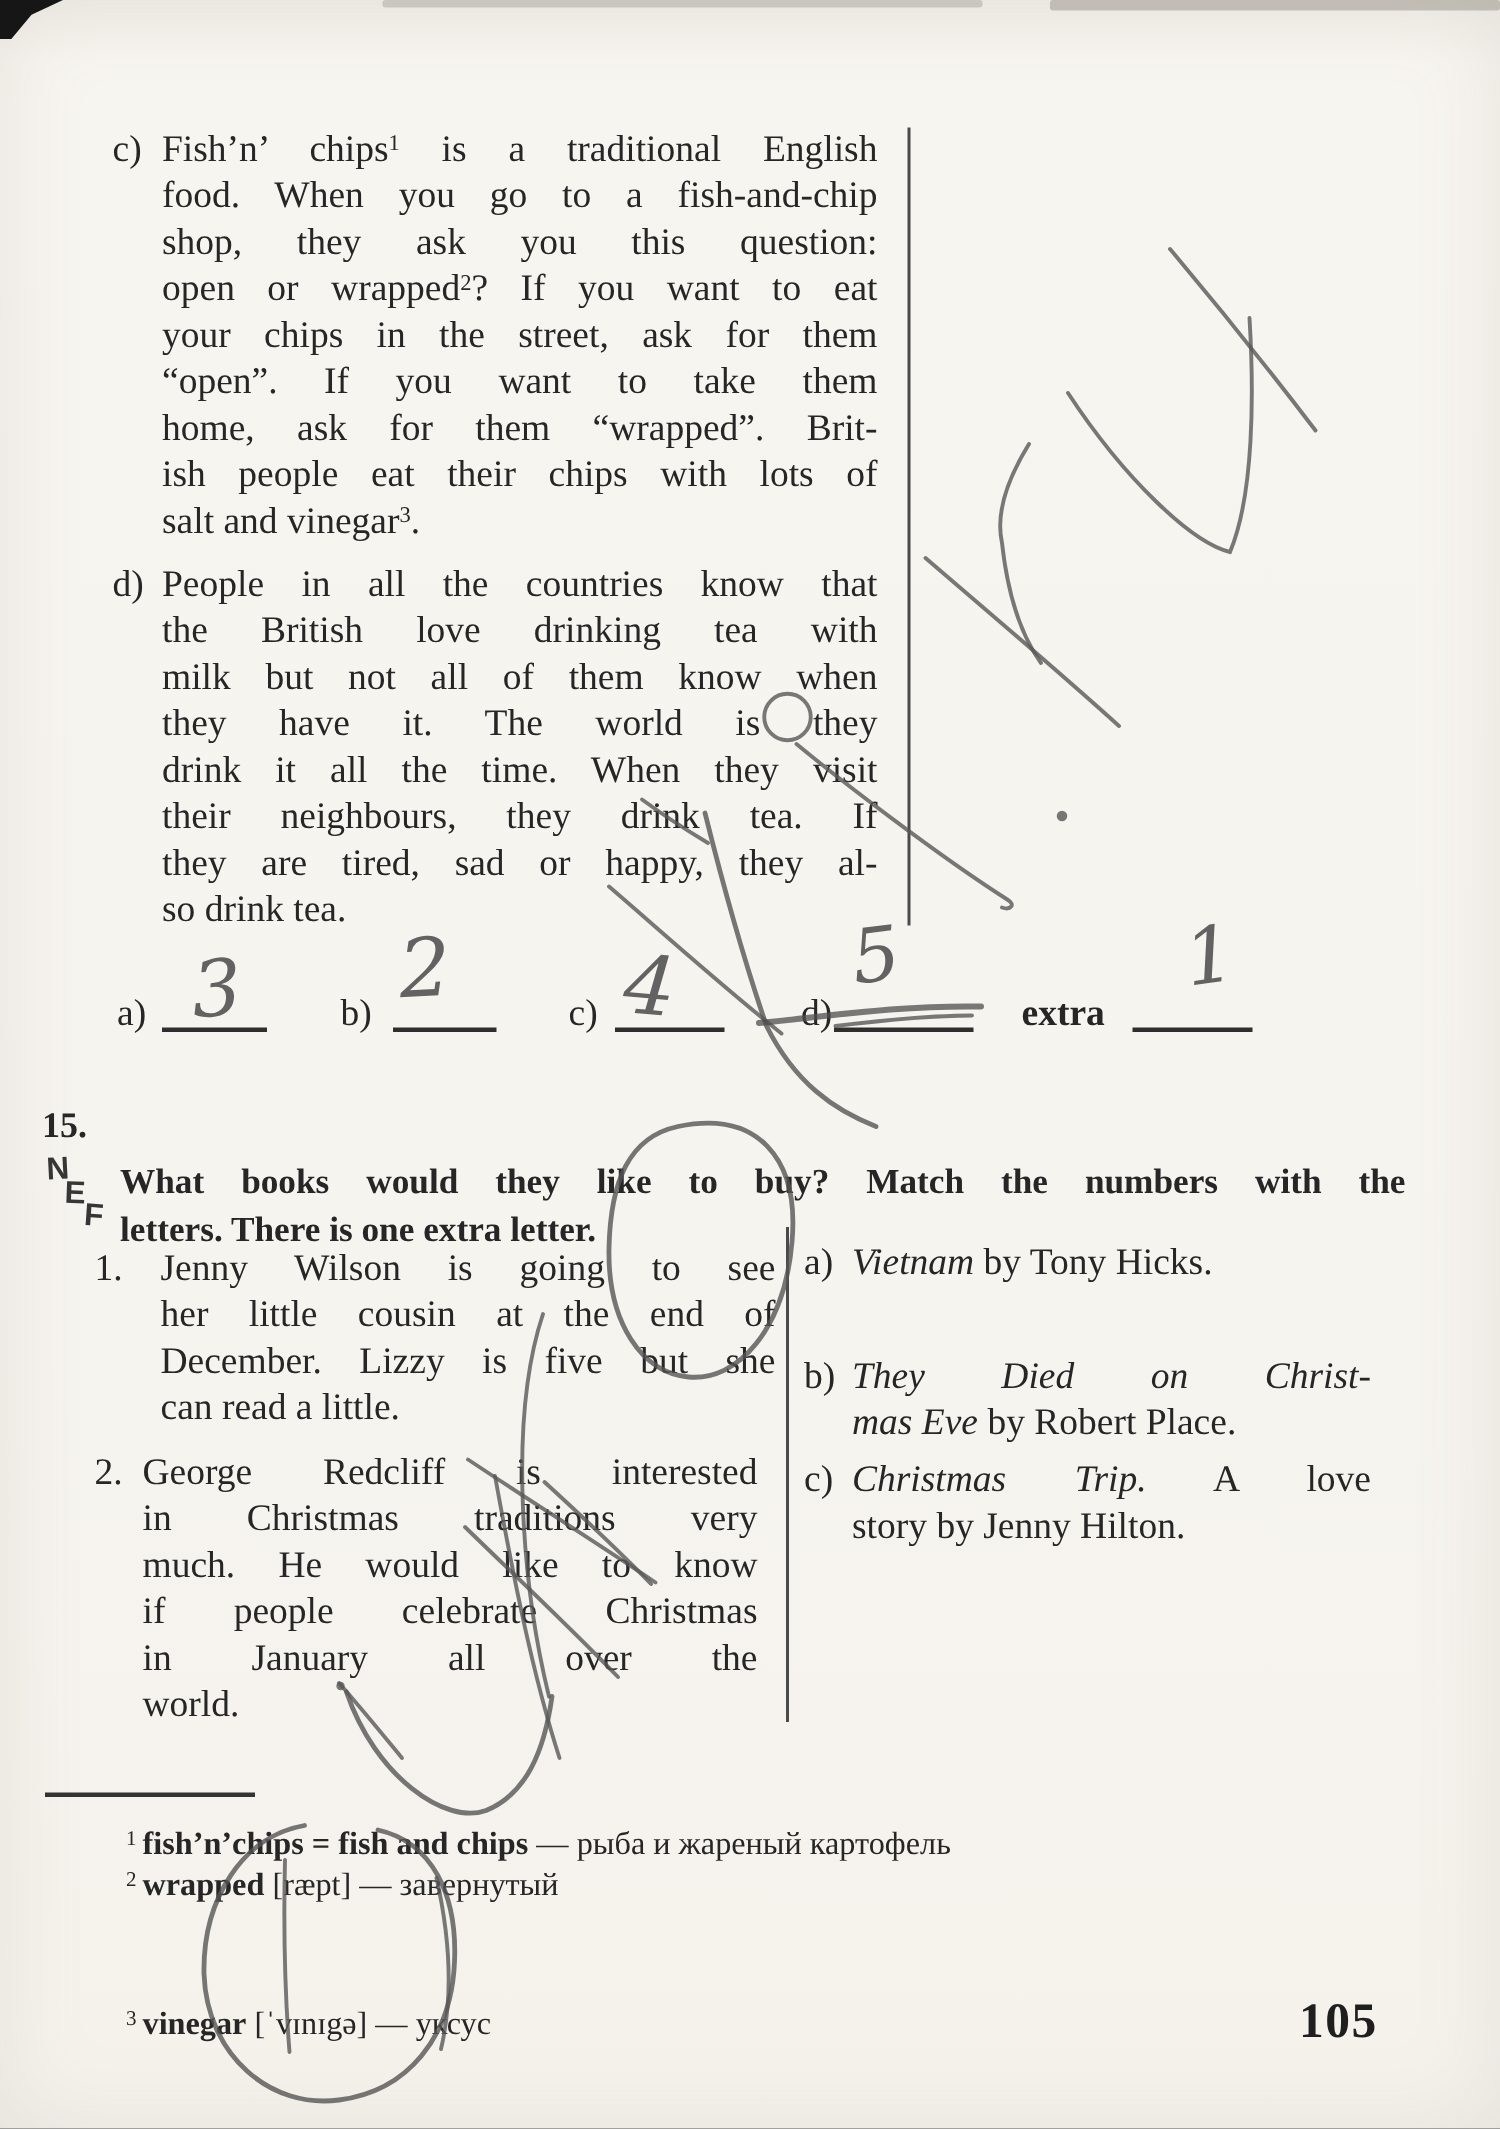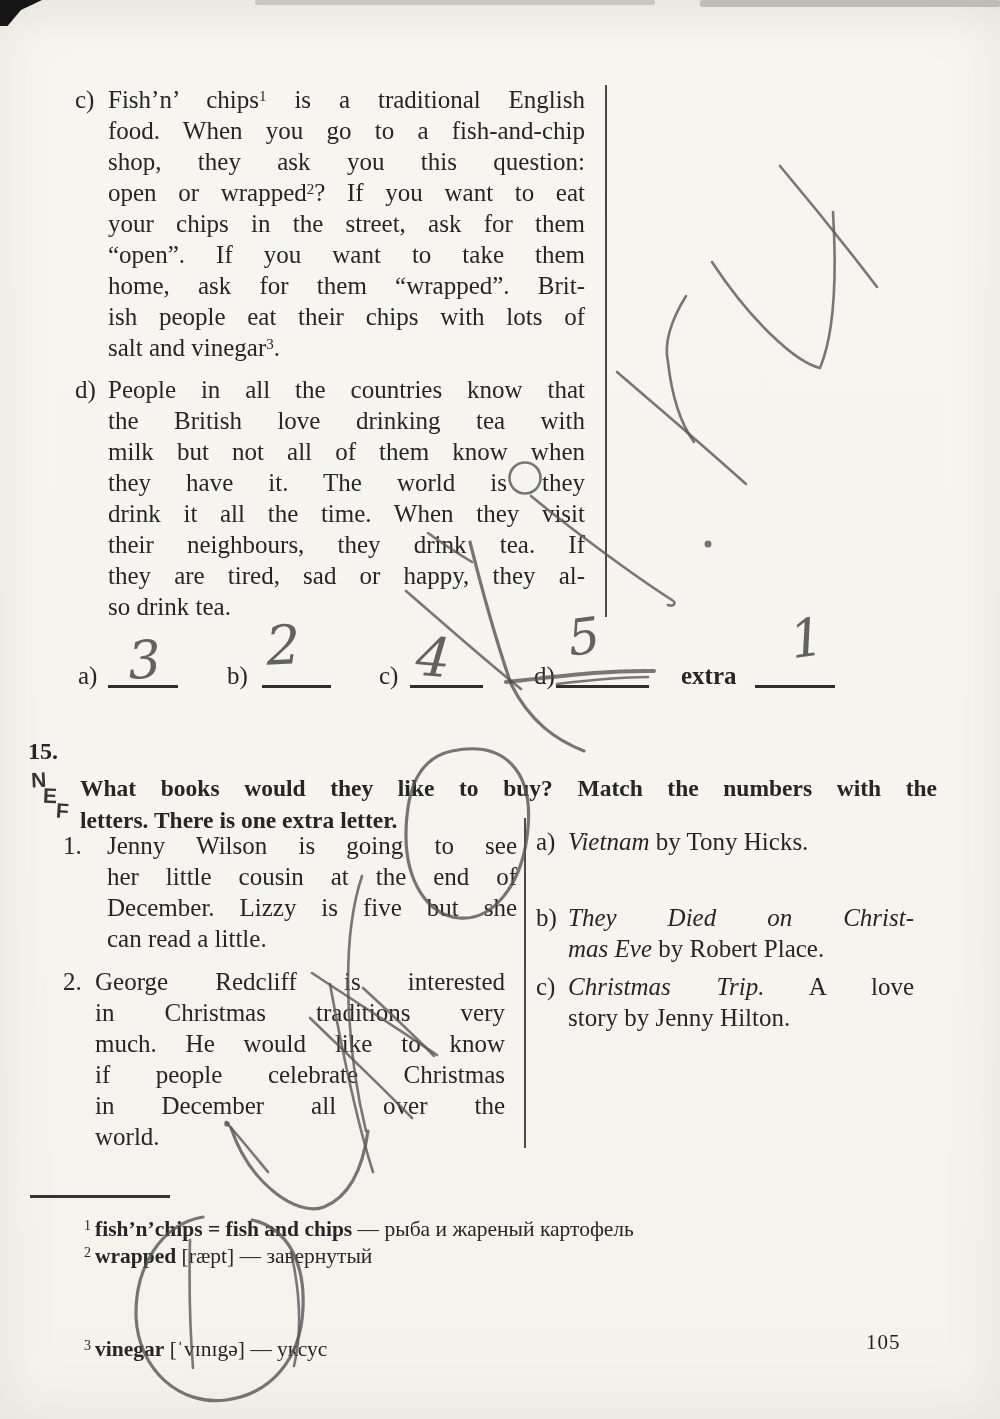--- a/index.html
+++ b/index.html
@@ -31,21 +31,21 @@
   .exnum{position:absolute;font-weight:bold;font-size:24px;line-height:31px;}
   .exline{position:absolute;font-weight:bold;font-size:23.5px;line-height:31px;margin-top:34px;}
   .stamp{position:absolute;font-family:"Liberation Sans",sans-serif;font-weight:700;
     font-size:21px;color:#363636;transform-origin:center;}
   .itemnum{position:absolute;font-size:25px;line-height:31px;}
   .ital{font-style:italic;}
   
   .fn{position:absolute;font-size:21.5px;line-height:27px;white-space:nowrap;}
   .fn .fnterm{font-weight:bold;}
   .fn sup{font-size:14px;vertical-align:6px;line-height:0;margin-right:4px;}
-  .pagenum{position:absolute;font-weight:normal;font-size:21px;color:#1f1f1f;letter-spacing:1px;}
+  .pagenum{position:absolute;font-weight:bold;font-size:33px;color:#1f1f1f;letter-spacing:1px;}
   .scribbles{position:absolute;left:0;top:0;pointer-events:none;}
   .pencil{fill:none;stroke:#585858;stroke-width:2.6;stroke-linecap:round;opacity:.8;}
   .pencil-thick{fill:none;stroke:#4e4e4e;stroke-width:4;stroke-linecap:round;opacity:.75;}
   .pencil-mid{fill:none;stroke:#555;stroke-width:3.2;stroke-linecap:round;opacity:.8;}
 </style>
 </head>
 <body>
 
 <div class="page">
 
@@ -115,21 +115,21 @@
     <div class="tline jline">December. Lizzy is five but she</div>
     <div class="tline lline">can read a little.</div>
   </div>
 
   <span class="itemnum" style="left:63px;top:966px;">2.</span>
   <div class="para" style="left:95px;top:966px;width:410px;">
     <div class="tline jline">George Redcliff is interested</div>
     <div class="tline jline">in Christmas traditions very</div>
     <div class="tline jline">much. He would like to know</div>
     <div class="tline jline">if people celebrate Christmas</div>
-    <div class="tline jline">in December all over the</div>
+    <div class="tline jline">in January all over the</div>
     <div class="tline lline">world.</div>
   </div>
 
   <div class="vrule" style="left:524px;top:818px;height:330px;"></div>
 
   <span class="plabel" style="left:536px;top:826px;">a)</span>
   <div class="para" style="left:568px;top:826px;width:346px;">
     <div class="tline lline"><span class="ital">Vietnam</span><span> by Tony Hicks.</span></div>
   </div>
 

